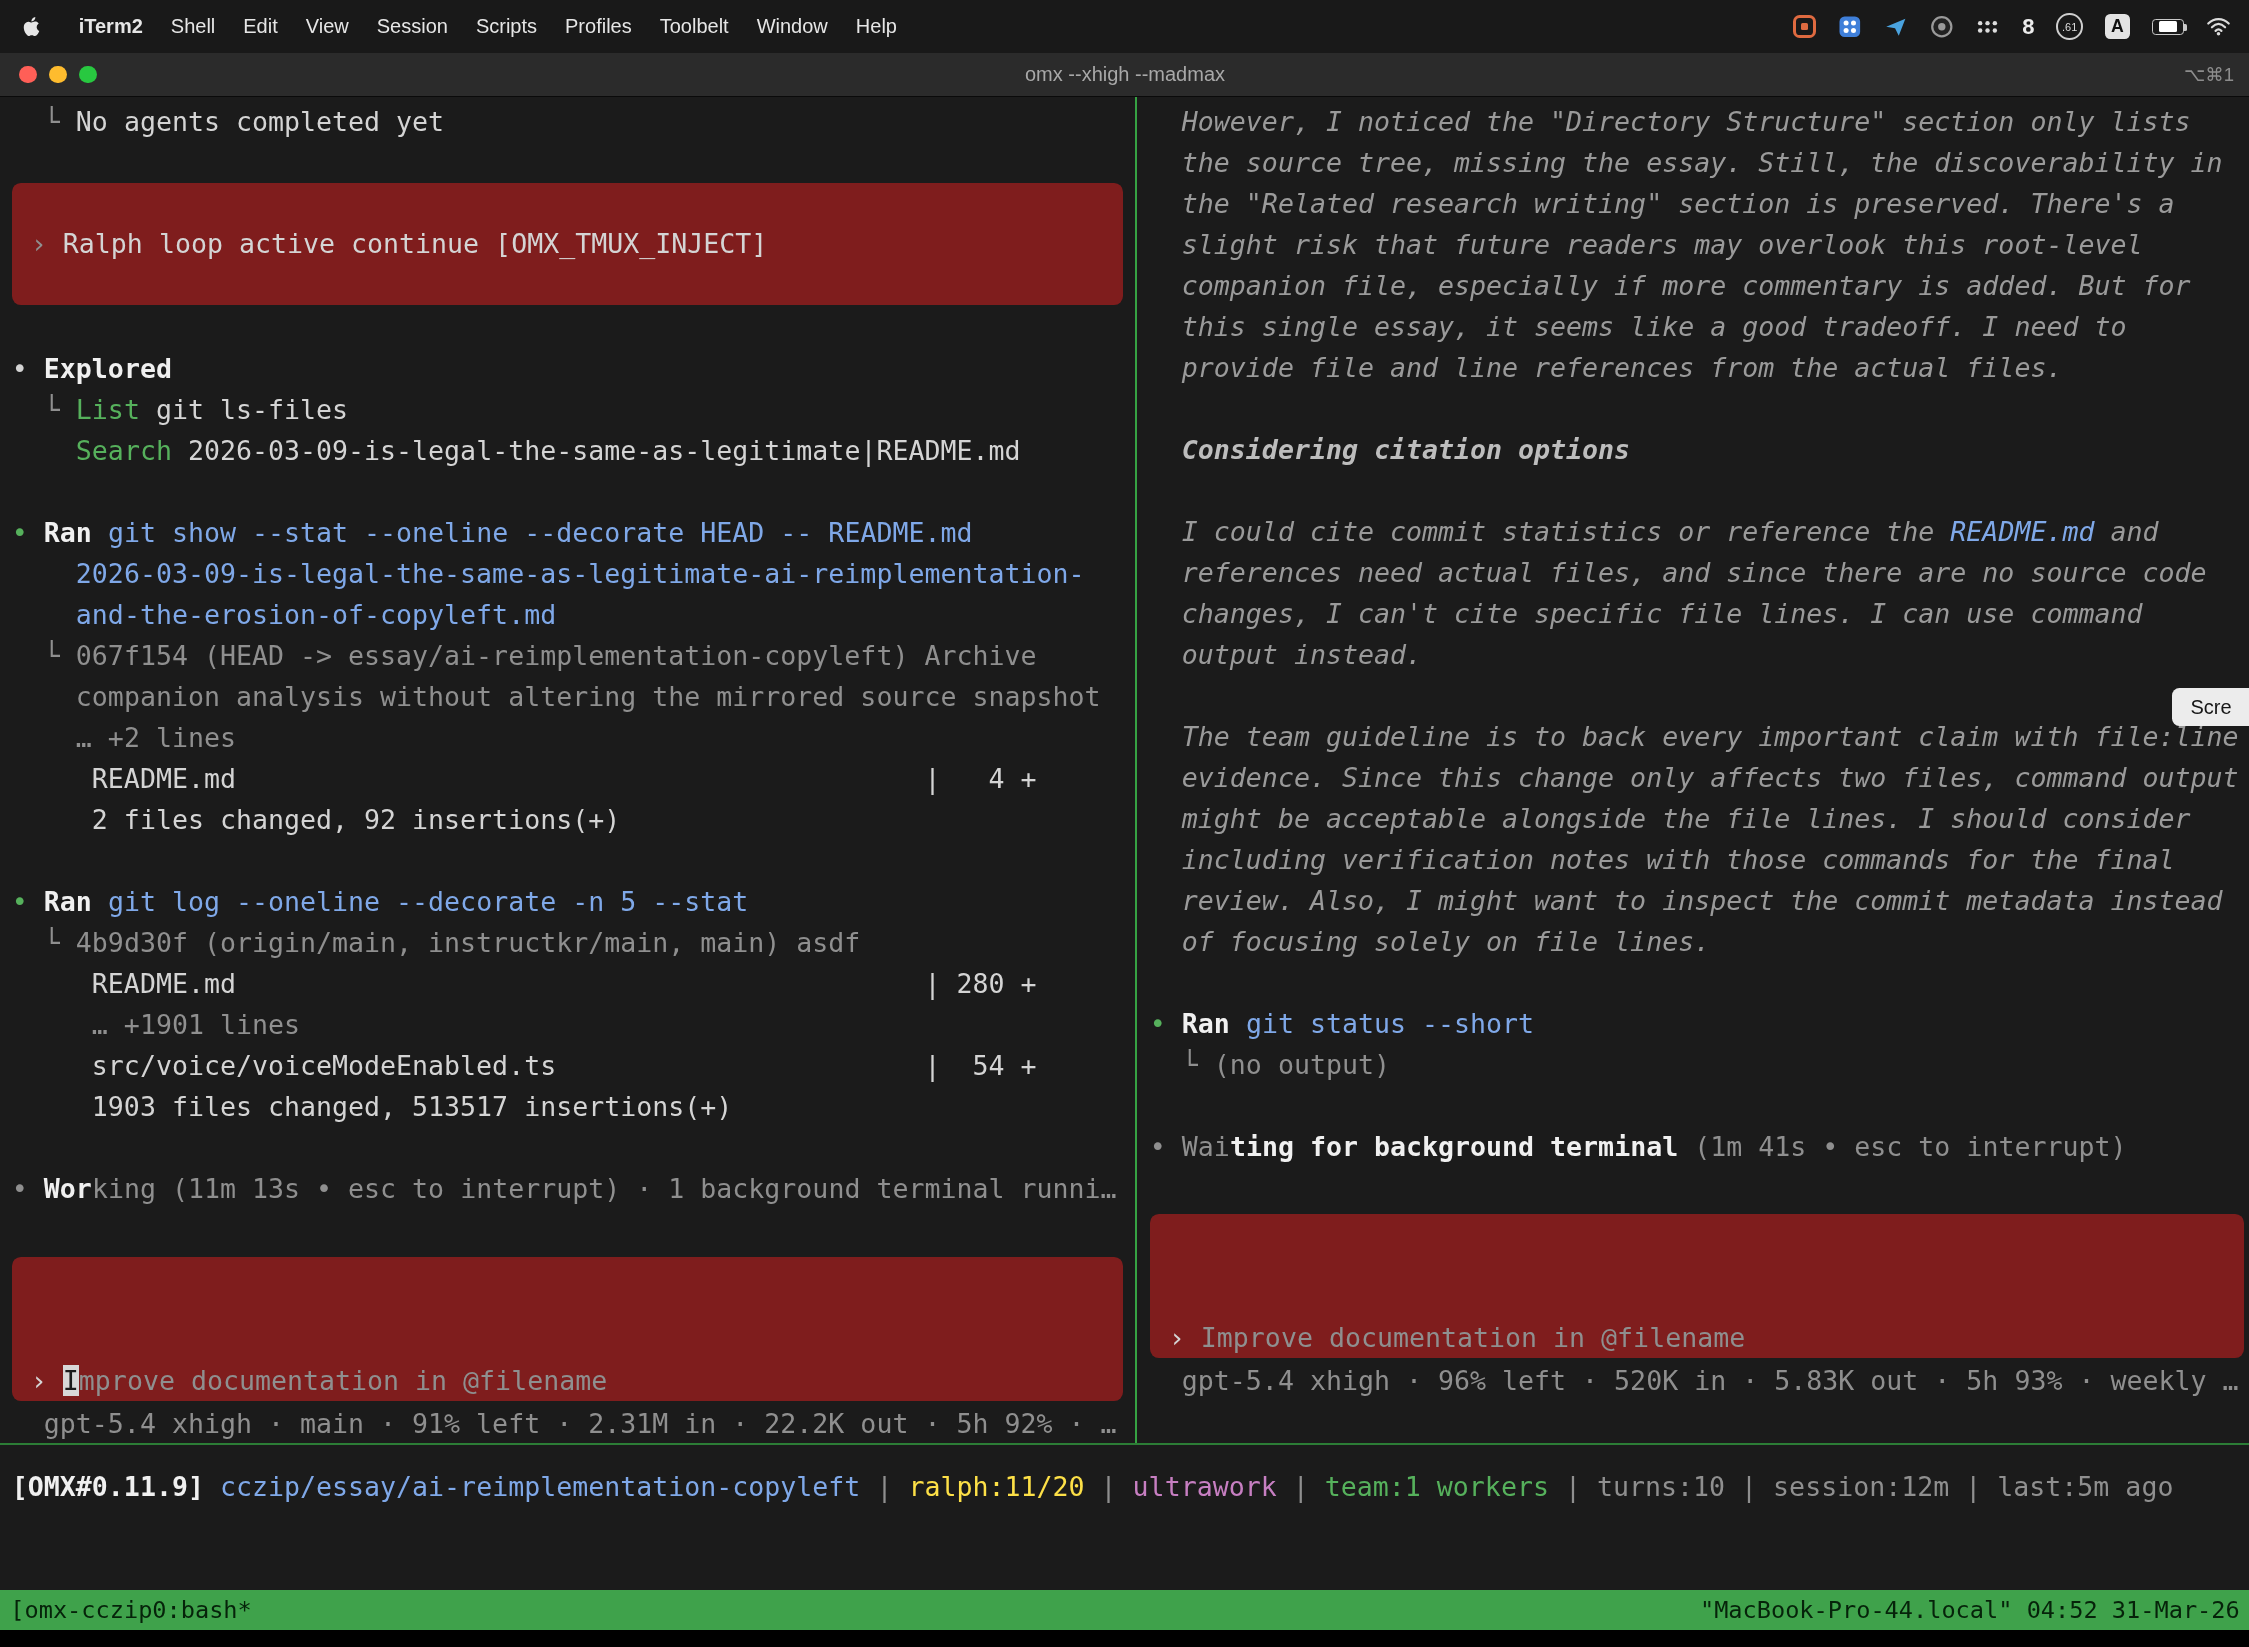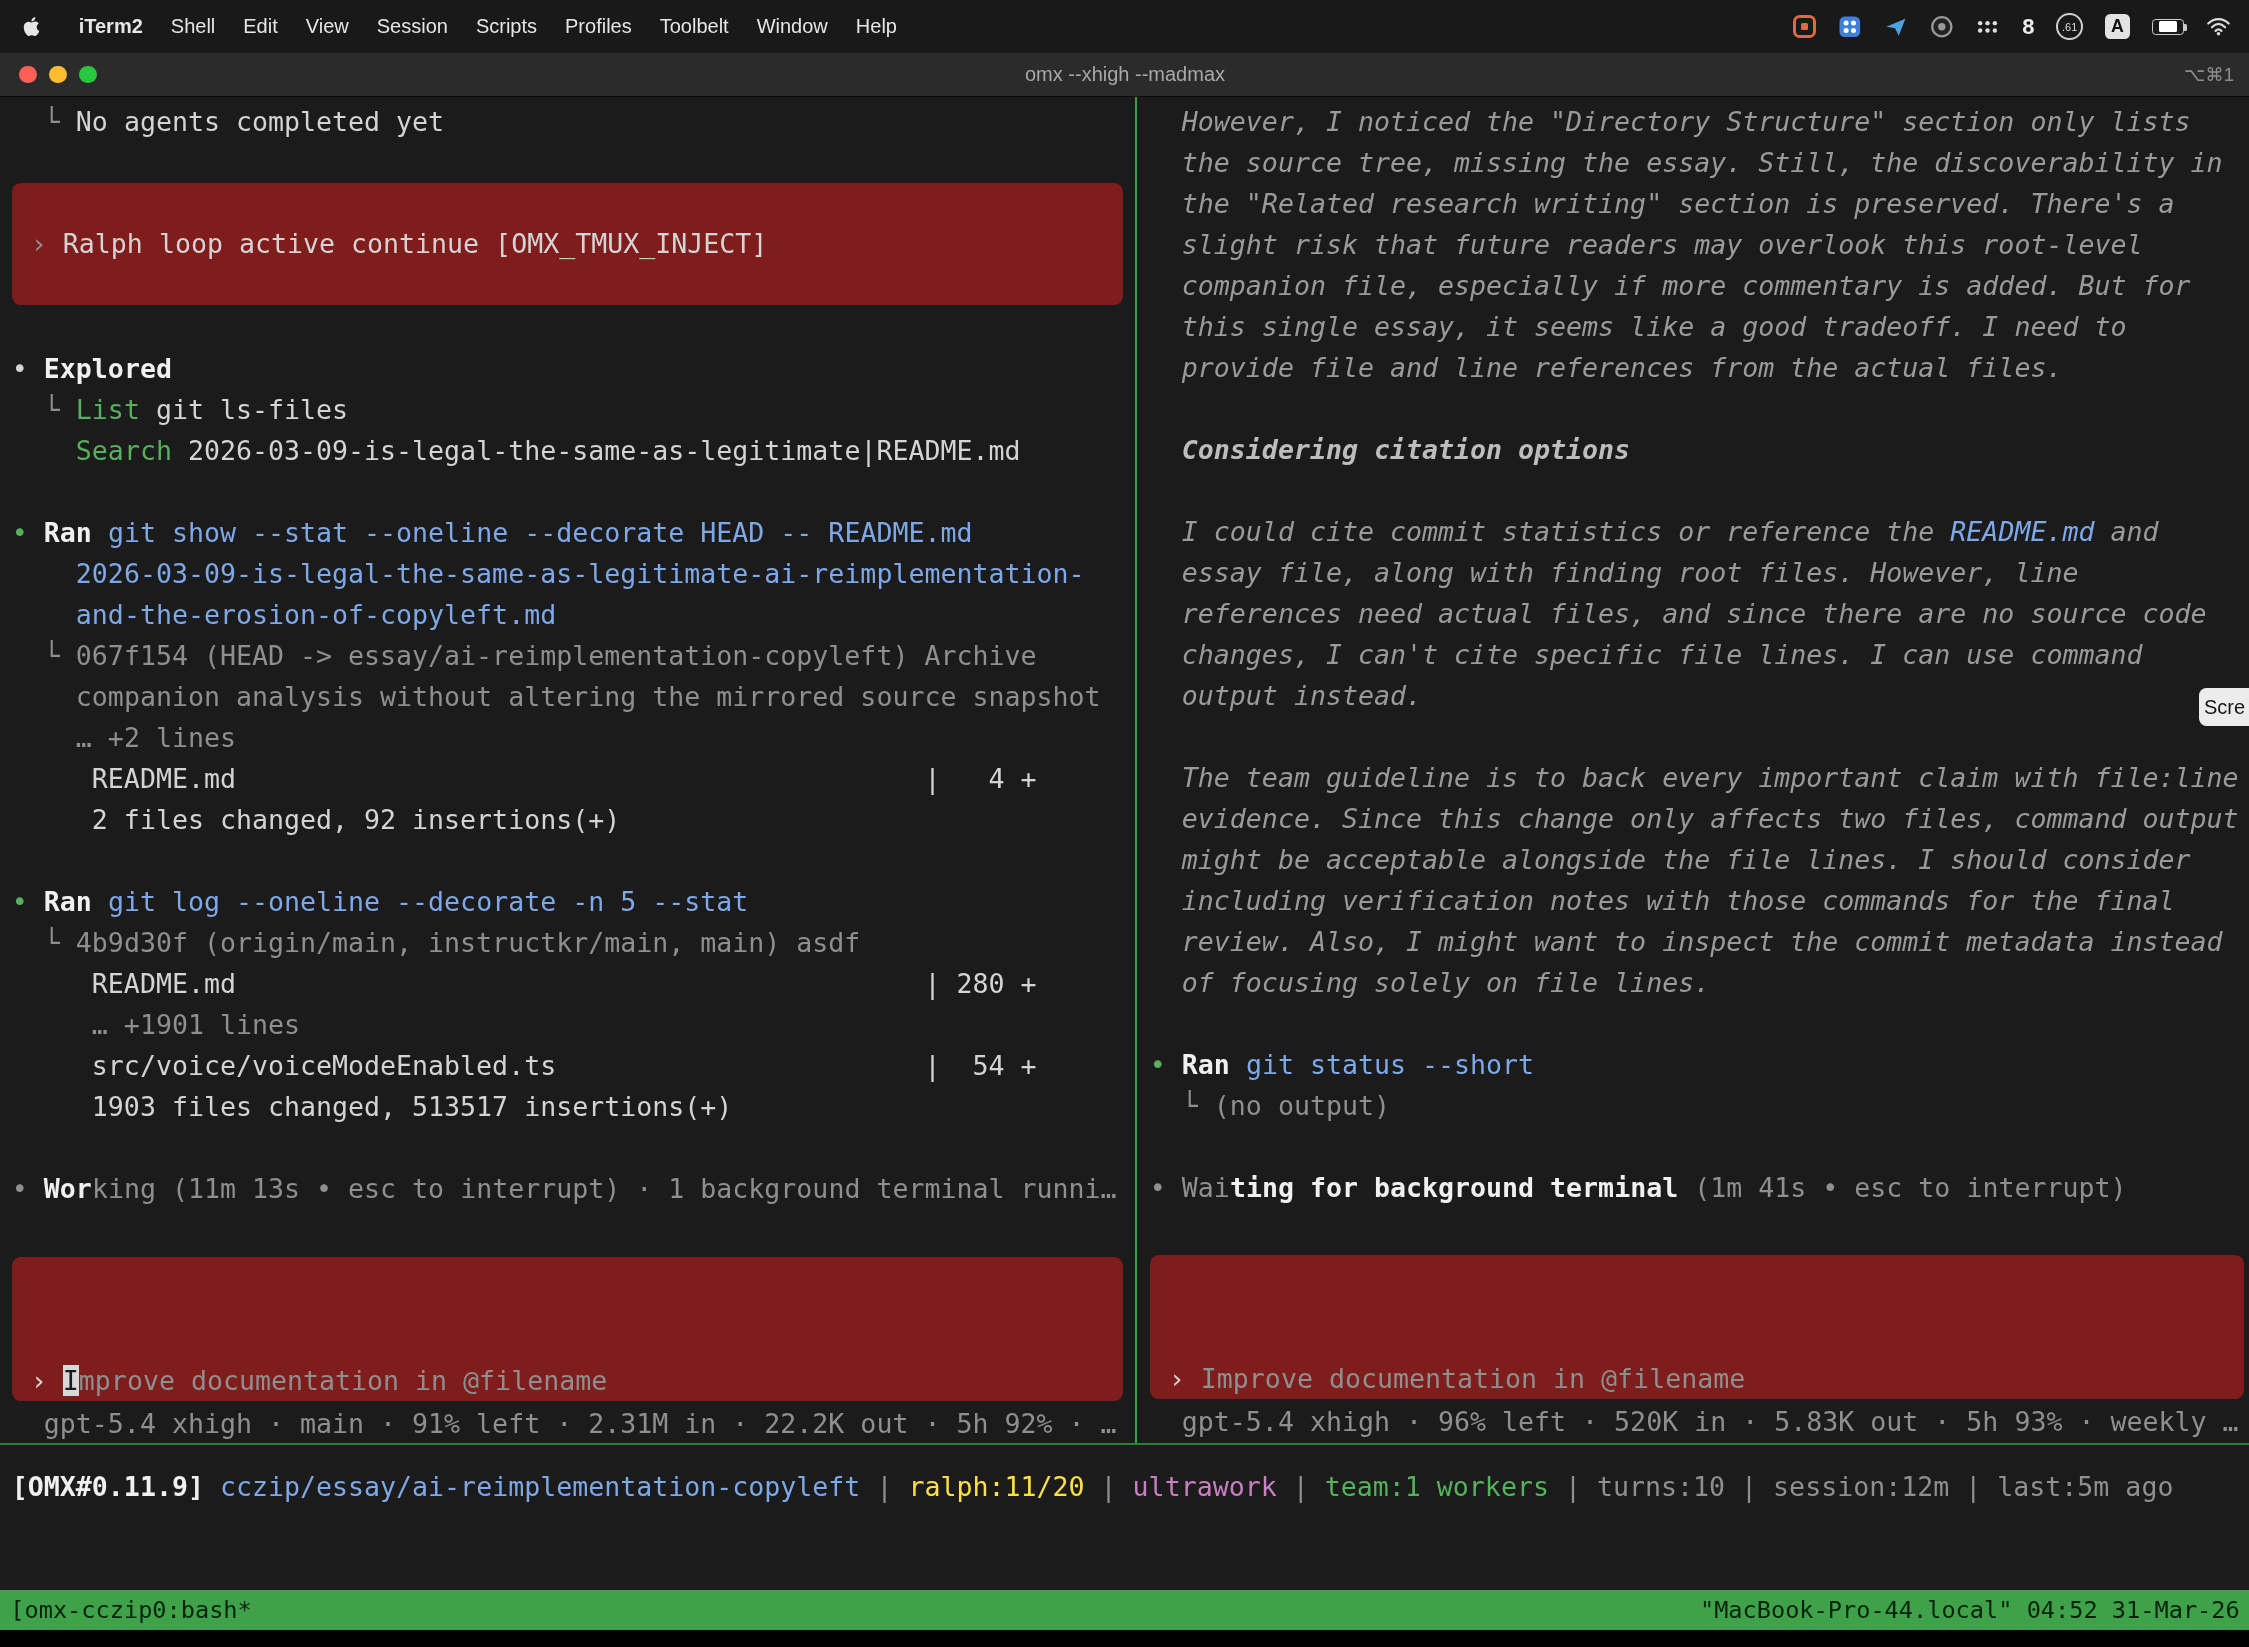--- a/index.html
+++ b/index.html
@@ -49,21 +49,21 @@
   .input-box { height:144px;align-items:flex-end; }
   .input-left { margin-top:48px; }
   .input-right { margin-top:47px; margin-right:5.9px; }
   .statusline { margin-top:2.2px; }
 
   .divider-v { position:absolute; left:1135px; top:0; width:2.2px; height:1346px; background:#36a243; }
   .divider-h { position:absolute; left:0; top:1346px; width:2250px; height:2.2px; background:#2c7d36; }
 
   .omx-footer { position:absolute; top:1369px; left:11.8px; right:0; height:41px; overflow:hidden; }
 
-  .screen-tab { position:absolute; right:0; top:591px; width:51px; height:38px; background:#ececec; color:#161616;
+  .screen-tab { position:absolute; right:0; top:591px; width:78px; height:38px; background:#ececec; color:#161616;
                 border-radius:7.4px 0 0 7.4px; display:flex; align-items:center; justify-content:center;
                 font-family:"Liberation Sans",sans-serif; font-size:20px; }
 
   
   .s-w  { color:#d4d4d4; }
   .s-b  { color:#f0f0f0; font-weight:bold; }
   .s-g  { color:#8f8f8f; }
   .s-bl { color:#7fa8e8; }
   .s-gn { color:#56b15c; }
   .s-i  { color:#9a9a9a; font-style:italic; }
@@ -211,21 +211,20 @@
         <div class="tl"><span class="s-i">  the source tree, missing the essay. Still, the discoverability in</span></div>
         <div class="tl"><span class="s-i">  the "Related research writing" section is preserved. There's a</span></div>
         <div class="tl"><span class="s-i">  slight risk that future readers may overlook this root-level</span></div>
         <div class="tl"><span class="s-i">  companion file, especially if more commentary is added. But for</span></div>
         <div class="tl"><span class="s-i">  this single essay, it seems like a good tradeoff. I need to</span></div>
         <div class="tl"><span class="s-i">  provide file and line references from the actual files.</span></div>
         <div class="tl">&nbsp;</div>
         <div class="tl"><span class="s-ib">  Considering citation options</span></div>
         <div class="tl">&nbsp;</div>
         <div class="tl"><span class="s-i">  I could cite commit statistics or reference the </span><span class="s-ibl">README.md</span><span class="s-i"> and</span></div>
-        <div class="tl"><span class="s-i">  essay file, along with finding root files. However, line</span></div>
         <div class="tl"><span class="s-i">  references need actual files, and since there are no source code</span></div>
         <div class="tl"><span class="s-i">  changes, I can't cite specific file lines. I can use command</span></div>
         <div class="tl"><span class="s-i">  output instead.</span></div>
         <div class="tl">&nbsp;</div>
         <div class="tl"><span class="s-i">  The team guideline is to back every important claim with file:line</span></div>
         <div class="tl"><span class="s-i">  evidence. Since this change only affects two files, command output</span></div>
         <div class="tl"><span class="s-i">  might be acceptable alongside the file lines. I should consider</span></div>
         <div class="tl"><span class="s-i">  including verification notes with those commands for the final</span></div>
         <div class="tl"><span class="s-i">  review. Also, I might want to inspect the commit metadata instead</span></div>
         <div class="tl"><span class="s-i">  of focusing solely on file lines.</span></div>

